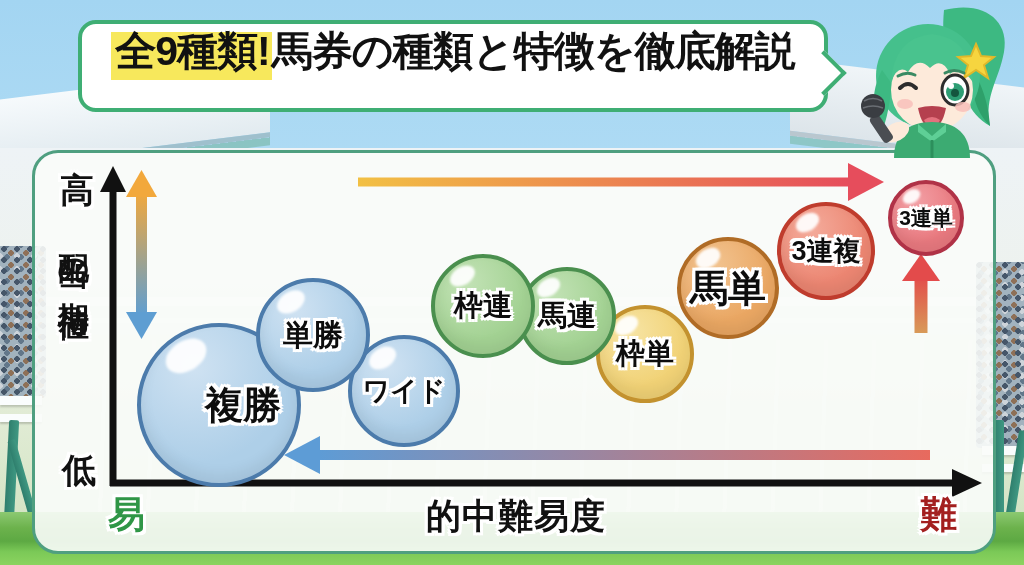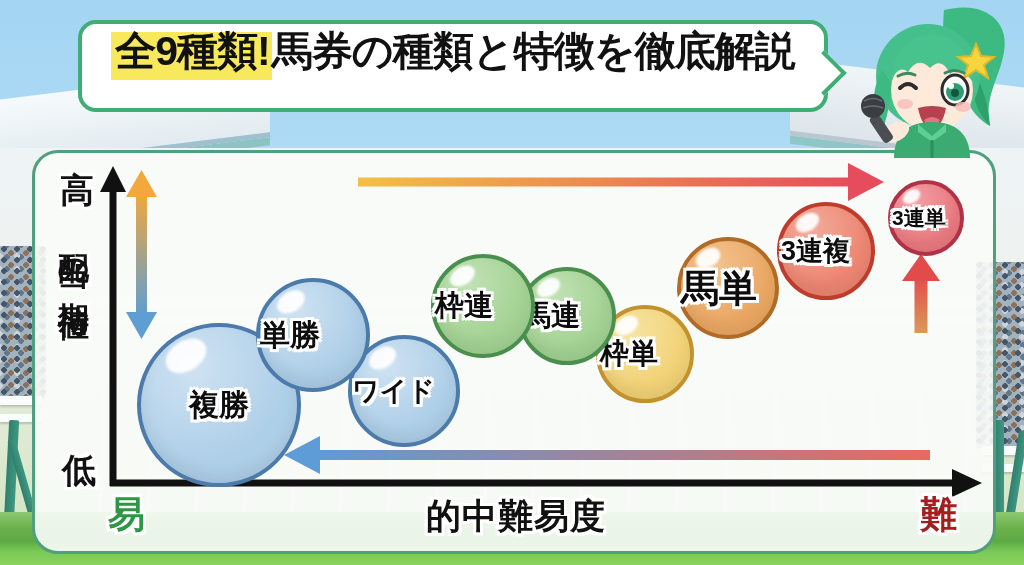--- a/index.html
+++ b/index.html
@@ -62,21 +62,21 @@
     text-shadow:-3px -3px 0 #fff,3px -3px 0 #fff,-3px 3px 0 #fff,3px 3px 0 #fff,
                 -3px 0 0 #fff,3px 0 0 #fff,0 -3px 0 #fff,0 3px 0 #fff;}
   .y-top{left:60px;top:168px;font-size:34px;}
   .y-title{left:52px;top:230px;font-size:31px;writing-mode:vertical-rl;text-orientation:upright;letter-spacing:4px;}
   .y-bottom{left:62px;top:448px;font-size:34px;}
   .x-left{left:108px;top:490px;font-size:37px;color:#2f9646;}
   .x-title{left:516px;top:493px;font-size:35px;transform:translateX(-50%);letter-spacing:1px;}
   .x-right{left:920px;top:490px;font-size:37px;color:#a31f1f;}
 
   
-  .bubble{position:absolute;border-radius:50%;display:flex;align-items:center;
+  .bubble{position:absolute;border-radius:50%;display:flex;align-items:center;justify-content:center;
     box-shadow:inset 0 -8px 14px rgba(0,0,0,.07);}
   .bubble .shine{position:absolute;left:15%;top:9%;width:28%;height:19%;background:rgba(255,255,255,.92);
     border-radius:50%;transform:rotate(-32deg);filter:blur(1px);}
   .bubble .lbl{position:relative;font-weight:900;color:#0d0d0d;letter-spacing:0;white-space:nowrap;
     text-shadow:-3px -3px 0 #fff,3px -3px 0 #fff,-3px 3px 0 #fff,3px 3px 0 #fff,
                 -3px 0 0 #fff,3px 0 0 #fff,0 -3px 0 #fff,0 3px 0 #fff;}
 
   
   svg.mascot{left:848px;top:0;width:172px;height:158px;z-index:9;}
 </style>
@@ -175,21 +175,21 @@
   <div class="abs axis-label y-top">高</div>
   <div class="abs axis-label y-title">配当の期待値</div>
   <div class="abs axis-label y-bottom">低</div>
   <div class="abs axis-label x-left">易</div>
   <div class="abs axis-label x-title">的中難易度</div>
   <div class="abs axis-label x-right">難</div>
 
   <div class="abs" style="left:0;top:0;width:1024px;height:565px;z-index:8;pointer-events:none;">
       <div class="bubble" style="left: 137px; top: 323px; width: 156px; height: 156px; z-index: 1; border: 4px solid rgb(76, 123, 171); background: radial-gradient(circle at 34% 26%, rgb(207, 226, 242) 0%, rgb(174, 207, 232) 62%);">
         <i class="shine"></i>
-        <span class="lbl" style="font-size: 30px; margin-left: 48px;">複勝</span>
+        <span class="lbl" style="font-size: 38px; margin-left: 48px;">複勝</span>
       </div>
       <div class="bubble" style="left: 256px; top: 278px; width: 106px; height: 106px; z-index: 3; border: 4px solid rgb(76, 123, 171); background: radial-gradient(circle at 34% 26%, rgb(207, 226, 242) 0%, rgb(174, 207, 232) 62%);">
         <i class="shine"></i>
         <span class="lbl" style="font-size: 30px;">単勝</span>
       </div>
       <div class="bubble" style="left: 348px; top: 335px; width: 104px; height: 104px; z-index: 2; border: 4px solid rgb(76, 123, 171); background: radial-gradient(circle at 34% 26%, rgb(207, 226, 242) 0%, rgb(174, 207, 232) 62%);">
         <i class="shine"></i>
         <span class="lbl" style="font-size: 27px;">ワイド</span>
       </div>
       <div class="bubble" style="left: 431px; top: 254px; width: 96px; height: 96px; z-index: 5; border: 4px solid rgb(74, 143, 78); background: radial-gradient(circle at 34% 26%, rgb(194, 226, 181) 0%, rgb(163, 210, 147) 62%);">

